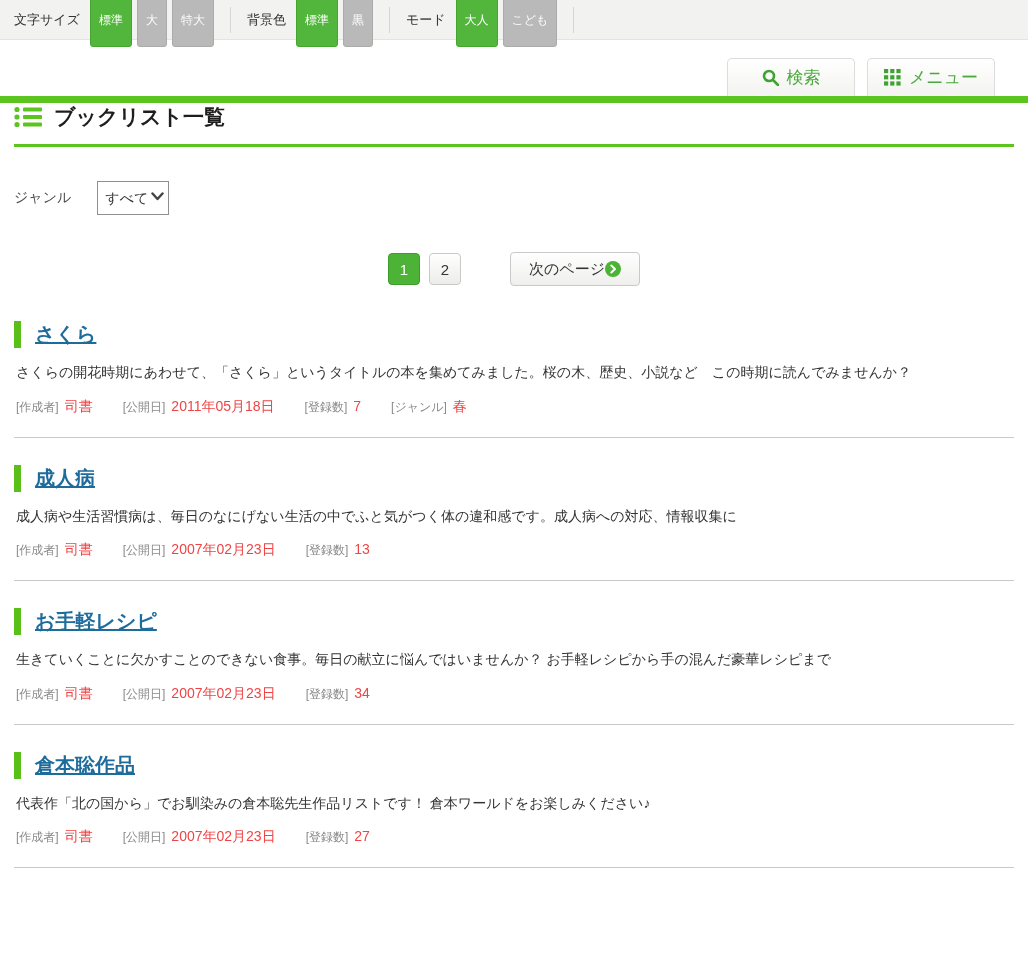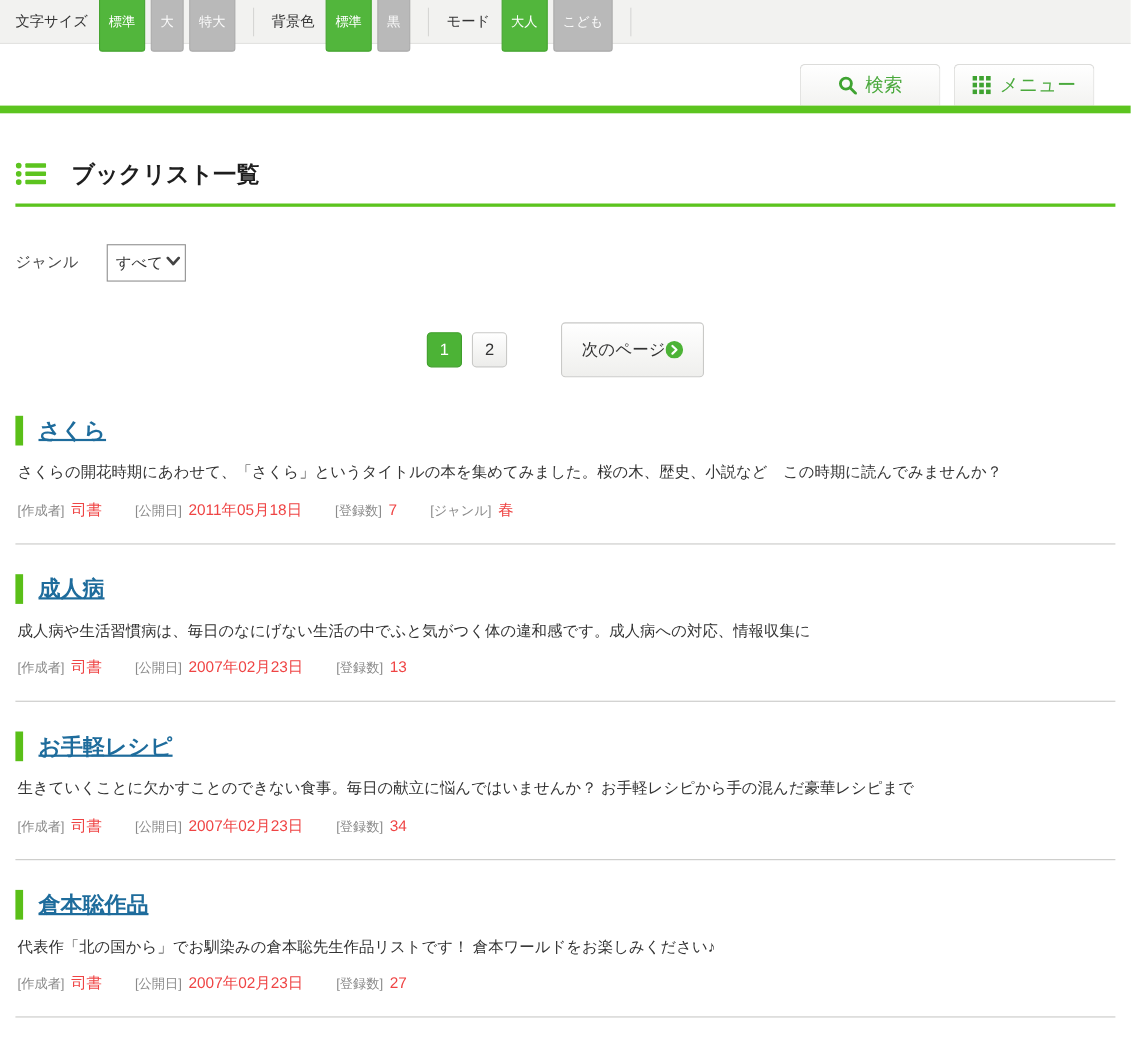--- a/index.html
+++ b/index.html
@@ -35,21 +35,21 @@
   .tab-btn {
     width: 128px; height: 38px; display: flex; align-items: center; justify-content: center; gap: 8px;
     background: linear-gradient(#ffffff, #f3f3f1); border: 1px solid #dcdcda; border-bottom: none;
     border-radius: 5px 5px 0 0; color: #4aa93c; font-size: 17px; cursor: pointer;
   }
   .tab-btn svg { display: block; }
 
   
   .container { margin: 0 14px; }
 
-  .page-title-row { display: flex; align-items: center; gap: 23px; margin-top: 41px; }
+  .page-title-row { display: flex; align-items: center; gap: 12px; }
   .page-title { font-size: 21px; font-weight: bold; color: #1e1e1e; }
   .green-underline { border-bottom: 3px solid #5cc41f; margin-top: 13px; }
 
   
   .genre-row { margin-top: 34px; display: flex; align-items: center; gap: 26px; }
   .genre-label { font-size: 14px; color: #4a4a4a; }
   .select-wrap { position: relative; display: inline-block; }
   .genre-select {
     appearance: none; -webkit-appearance: none;
     width: 72px; height: 34px; border: 1px solid #8f8f8f; border-radius: 0;
@@ -60,21 +60,21 @@
 
   
   .pagination { margin-top: 37px; display: flex; align-items: center; justify-content: center; }
   .page-box {
     width: 32px; height: 32px; border-radius: 4px; font-size: 15px;
     display: flex; align-items: center; justify-content: center; cursor: pointer;
   }
   .page-box.active { background: #4cb336; border: 1px solid #3f9e2b; color: #fff; }
   .page-box.idle { background: linear-gradient(#ffffff, #ececea); border: 1px solid #c9c9c7; color: #333; margin-left: 9px; }
   .next-btn {
-    margin-left: 49px; height: 50px; padding: 0 18px; border-radius: 4px;
+    margin-left: 49px; height: 34px; padding: 0 18px; border-radius: 4px;
     background: linear-gradient(#ffffff, #efefed); border: 1px solid #c9c9c7;
     font-size: 15px; color: #333; display: flex; align-items: center; gap: 0; cursor: pointer; text-align: center;
   }
 
   
   .book-list { margin-top: 8px; }
   .book-item { padding: 27px 0 21px; border-bottom: 1px solid #c9c9c7; }
   .book-title-row { display: flex; align-items: center; gap: 14px; }
   .title-bar { width: 7px; height: 27px; background: #5abf18; flex: 0 0 auto; }
   .book-link { font-size: 20px; font-weight: bold; color: #1e6c9c; text-decoration: underline; cursor: pointer; }

